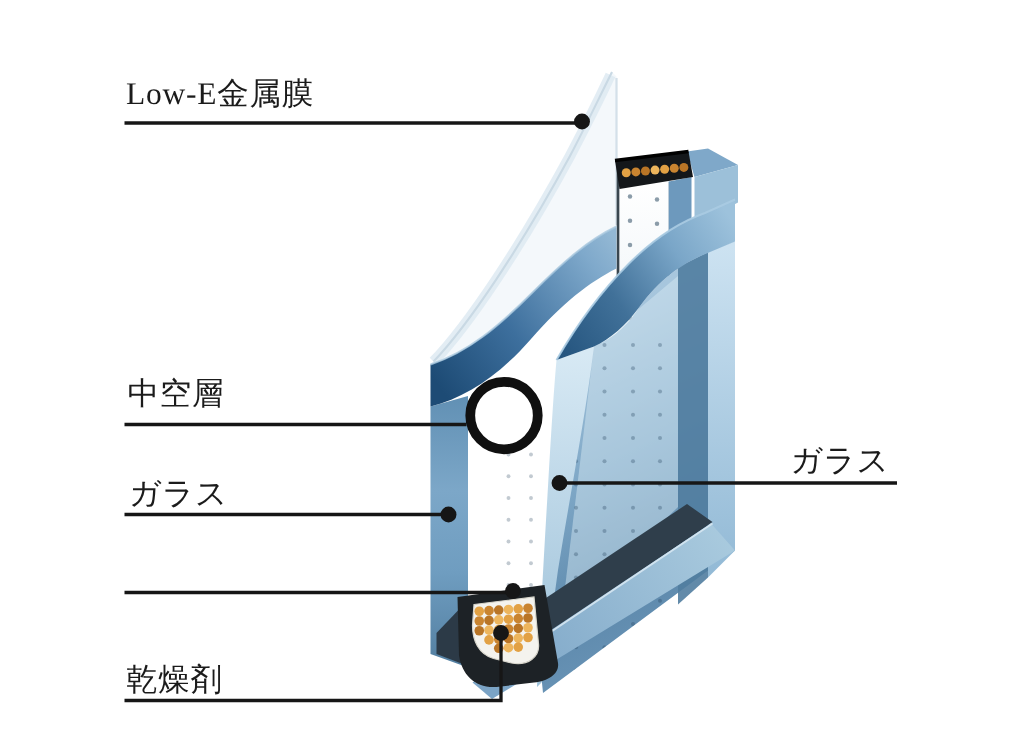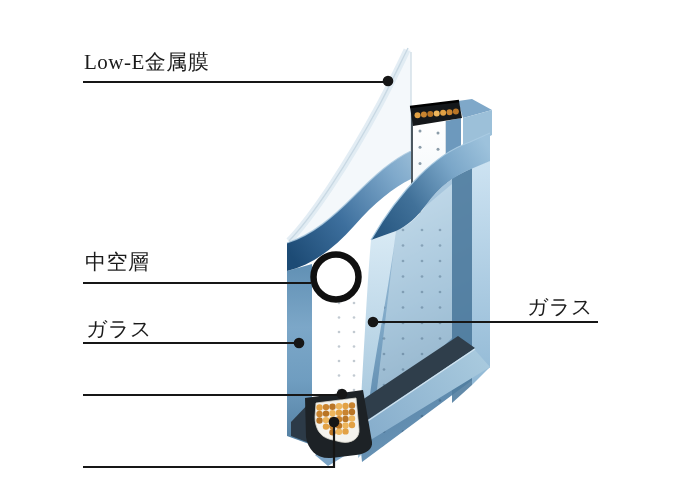--- a/index.html
+++ b/index.html
@@ -270,14 +270,15 @@
       <path class="ln" d="M83,467 H334 V424"></path>
       <circle class="dt" cx="334" cy="422" r="5.3"></circle>
       <path class="ln" d="M373,322 H598"></path>
       <circle class="dt" cx="373" cy="322" r="5.3"></circle>
     </g>
   </svg>
 
   <div class="lbl" id="lbl-lowe">Low-E金属膜</div>
   <div class="lbl" id="lbl-air">中空層</div>
   <div class="lbl" id="lbl-glass-l">ガラス</div>
+  <div class="lbl" id="lbl-desiccant">乾燥剤</div>
   <div class="lbl" id="lbl-glass-r">ガラス</div>
 </div>
 
 </body></html>

